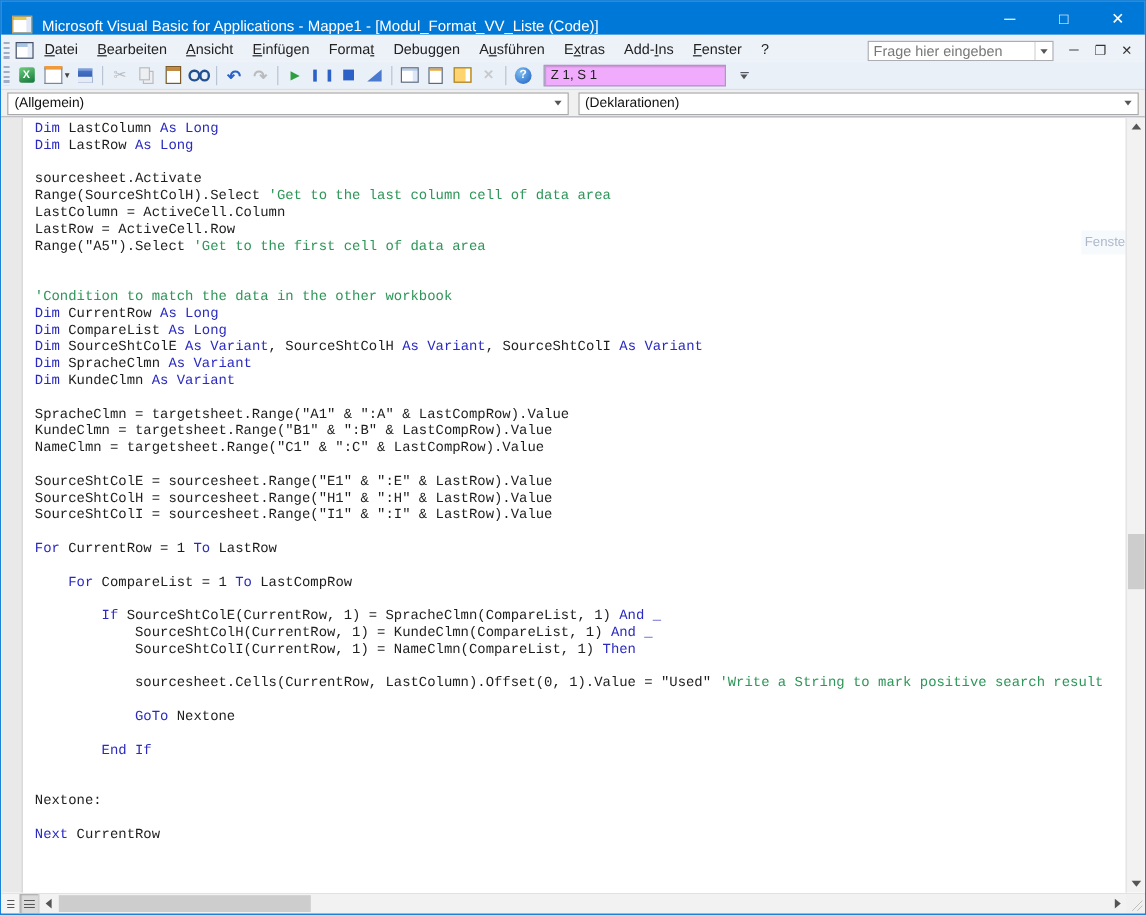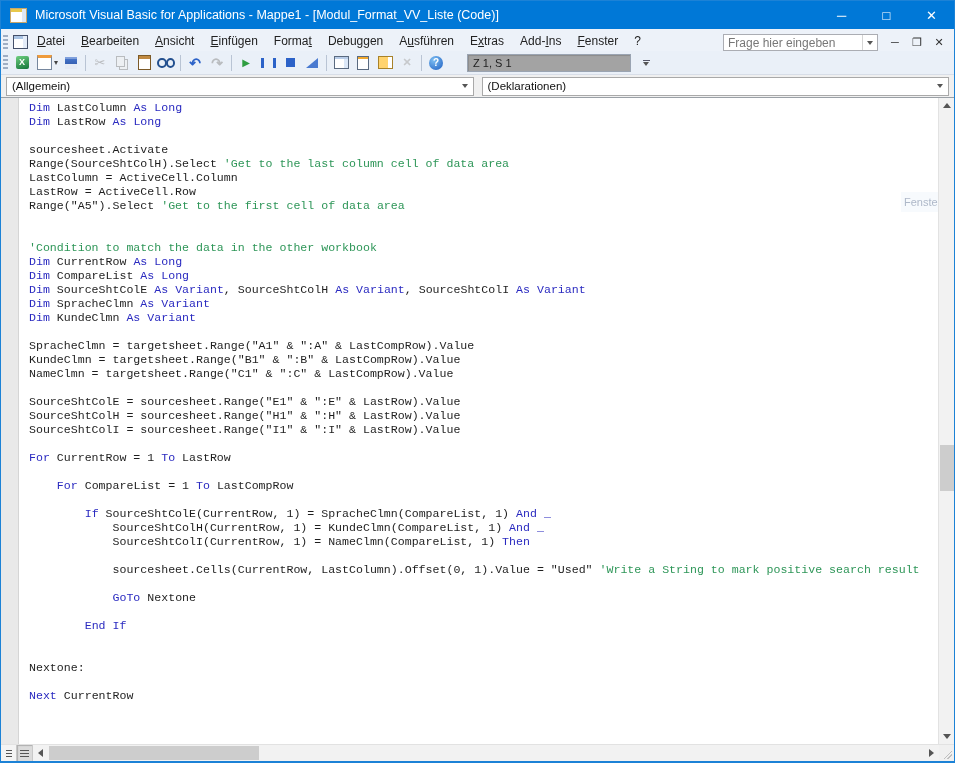--- a/index.html
+++ b/index.html
@@ -8,21 +8,21 @@
     --accent:#0078D7;
     --kw:#2A2AC0;
     --cm:#2E9658;
     --tx:#1E1E1E;
   }
   *{box-sizing:border-box;margin:0;padding:0}
   html,body{width:955px;height:763px;overflow:hidden;font-family:var(--ui-font)}
   .window{width:955px;height:763px;border:1px solid #1c82d6;border-bottom-width:2px;display:flex;flex-direction:column;background:#fff}
 
   
-  .titlebar{height:28px;background:var(--accent);display:flex;align-items:center;padding-left:8px;flex:0 0 auto}
+  .titlebar{height:28px;background:var(--accent);display:flex;align-items:flex-end;padding-left:8px;flex:0 0 auto}
   .titlebar .title{color:#fff;font-size:12.5px;margin-left:8px;white-space:nowrap;overflow:hidden}
   .titlebar .spacer{flex:1}
   .win-btn{width:45px;height:28px;display:flex;align-items:center;justify-content:center;color:#fff;font-size:13px;cursor:default}
   .i-app{width:17px;height:16px;display:inline-flex;align-items:center;justify-content:center}
   .i-app::before{content:"";display:block;width:15px;height:13px;background:linear-gradient(#e8c84a 0 3px,#fff 3px);border:1px solid #caa86a;box-shadow:inset -4px 0 0 #dfe8f4}
 
   
   .menubar{height:22px;background:#EDF2F9;display:flex;align-items:flex-end;font-size:12px;color:#222;flex:0 0 auto;padding-right:4px}
   .grip{width:5px;height:16px;margin:0 3px 0 2px;background:repeating-linear-gradient(to bottom,#9FAEC4 0 2px,transparent 2px 4px);flex:0 0 auto}
   .icon{display:inline-flex;align-items:center;justify-content:center;width:18px;height:18px;flex:0 0 auto}
@@ -36,21 +36,21 @@
   .searchbox .chevbox{width:15px;height:100%;display:flex;align-items:center;justify-content:center;border-left:1px solid #D5D5D5}
   .chev{width:0;height:0;border-left:3.5px solid transparent;border-right:3.5px solid transparent;border-top:4px solid #555}
   .mdi-btn{width:22px;height:18px;display:flex;align-items:center;justify-content:center;color:#333;font-size:11px;cursor:default}
 
   
   .toolbar{height:24px;background:#EAF0F8;display:flex;align-items:center;flex:0 0 auto;border-bottom:1px solid #D8DEE8}
   .tb-btn{height:20px;min-width:22px;display:inline-flex;align-items:center;justify-content:center;border:1px solid transparent;border-radius:2px;cursor:default;padding:0 1px}
   .tb-btn.disabled{opacity:.6;filter:grayscale(1)}
   .tb-sep{width:1px;height:16px;background:#B9C4D4;margin:0 3px;flex:0 0 auto}
   .dd{font-size:8px;color:#444;margin-left:1px}
-  .pos-box{width:164px;height:18px;background:#a3a3a3;border:1px solid #9aa4b2;box-shadow:inset 1px 1px 1px rgba(0,0,0,.15);font:11px var(--ui-font);color:#222;display:flex;align-items:center;padding-left:5px;margin-left:20px}
+  .pos-box{width:152px;height:18px;background:#f0abfc;border:1px solid #9aa4b2;box-shadow:inset 1px 1px 1px rgba(0,0,0,.15);font:11px var(--ui-font);color:#222;display:flex;align-items:center;padding-left:5px;margin-left:6px}
   .tb-overflow{margin-left:8px;width:14px;height:16px;display:flex;flex-direction:column;align-items:center;justify-content:center;gap:1px;cursor:default}
   .tb-overflow i{display:block;width:7px;height:1px;background:#556}
   
   .i-excel::before{content:"X";display:block;width:13px;height:13px;border-radius:2px;background:linear-gradient(160deg,#6fcf7f,#13753a);color:#fff;font:bold 9px/13px var(--ui-font);text-align:center}
   .i-userform::before{content:"";display:block;width:13px;height:11px;background:#fff;border:1px solid #76879e;border-top:3px solid #ef9b3c}
   .i-save::before{content:"";display:block;width:12px;height:12px;background:linear-gradient(#4a7ad0,#2a4f9e);box-shadow:inset 0 -5px 0 rgba(255,255,255,.88),inset 0 2px 0 rgba(255,255,255,.3)}
   .i-cut::before{content:"✂";font-size:13px;color:#9a9a9a}
   .i-copy::before{content:"";display:block;width:7px;height:9px;background:#f0f0f0;border:1px solid #9a9a9a;box-shadow:3px 3px 0 -1px #f0f0f0,3px 3px 0 0 #9a9a9a;margin:-3px 3px 0 0}
   .i-paste::before{content:"";display:block;width:11px;height:13px;background:linear-gradient(#c08a42 0 3px,#fff 3px);border:1px solid #7c5a28}
   .i-find::before,.i-find::after{content:"";width:6px;height:6px;border:2px solid #23508f;border-radius:50%;display:block}

